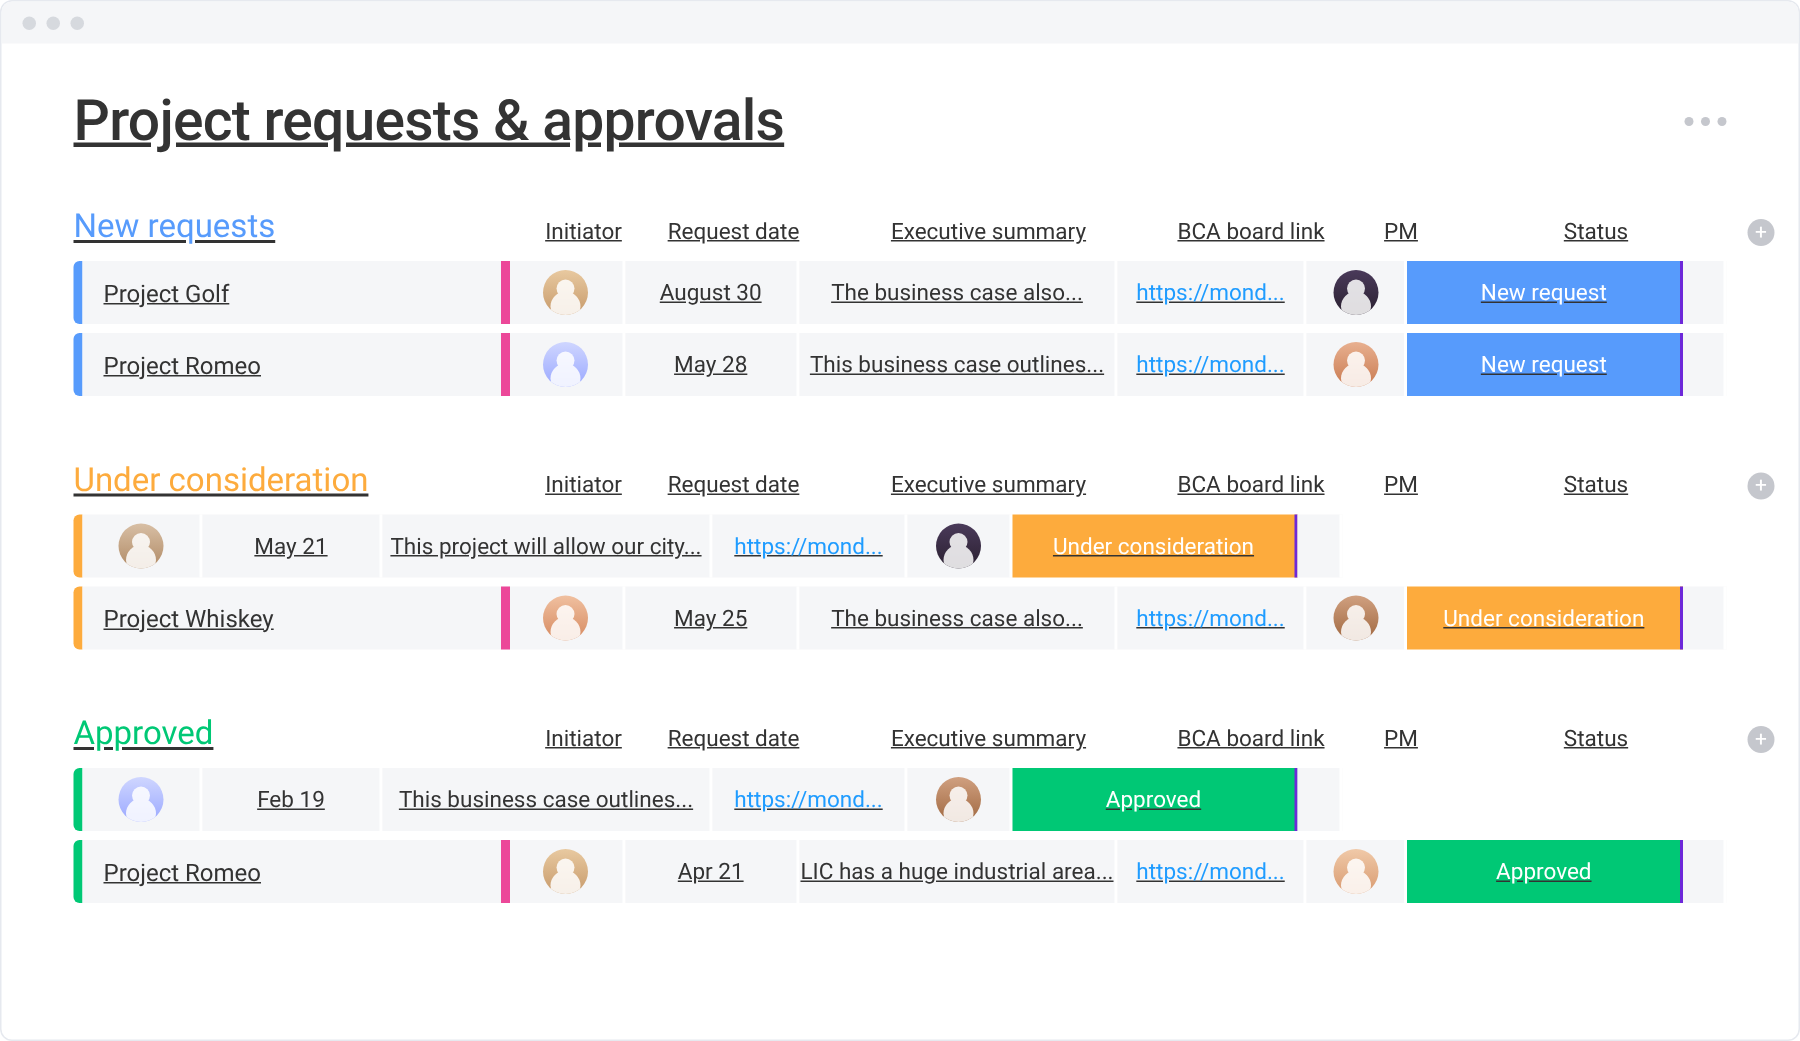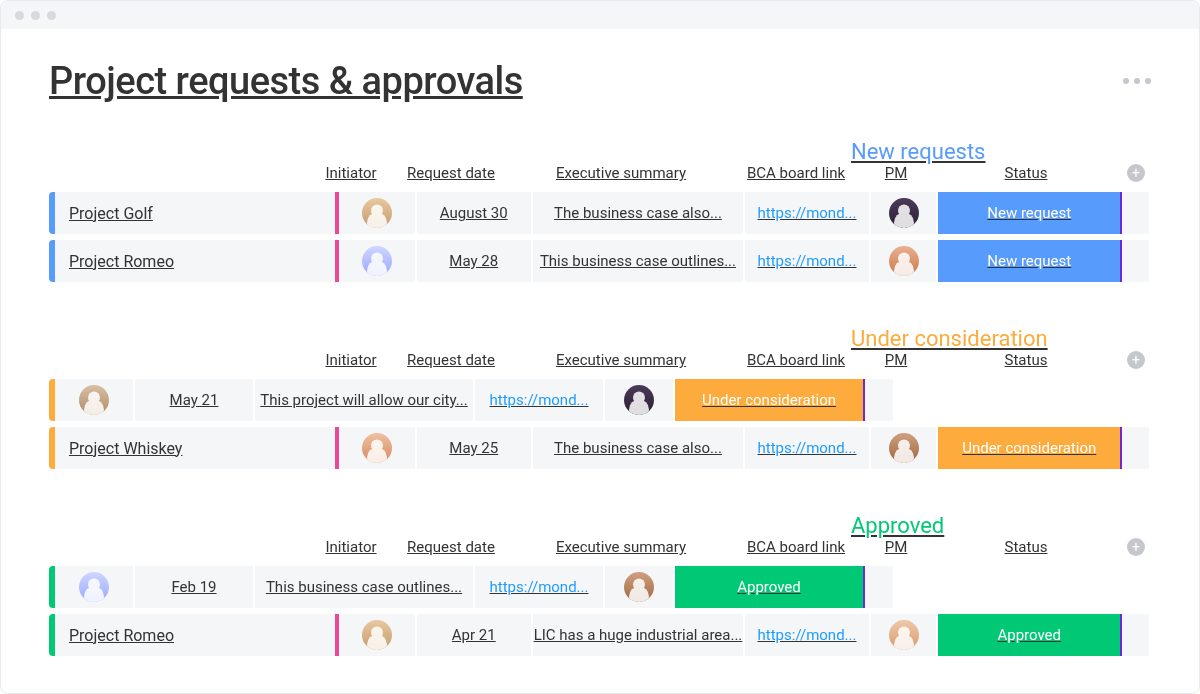--- a/index.html
+++ b/index.html
@@ -54,21 +54,20 @@
     width: 6px; height: 6px; border-radius: 50%;
     background: #c5c7cd;
   }
   .group {
     margin-bottom: 44px;
   }
   .group-header {
     display: flex;
     align-items: flex-end;
     margin-bottom: 10px;
-    flex-direction: column;
   }
   .group-title {
     font-size: 22px;
     font-weight: 400;
     width: 300px;
     flex-shrink: 0;
   }
   .cols {
     display: flex;
     flex: 1;
@@ -105,21 +104,21 @@
     flex-shrink: 0;
   }
   .row-name {
     width: 294px;
     background: #f5f6f8;
     display: flex;
     align-items: center;
     padding-left: 14px;
     font-size: 16px;
     color: #333;
-    border-right: 4px solid #ec4899;
+    border-right: 6px solid #ec4899;
   }
   .cell {
     background: #f5f6f8;
     display: flex;
     align-items: center;
     justify-content: center;
     border-right: 2px solid #fff;
     font-size: 15px;
     color: #333;
     overflow: hidden;

